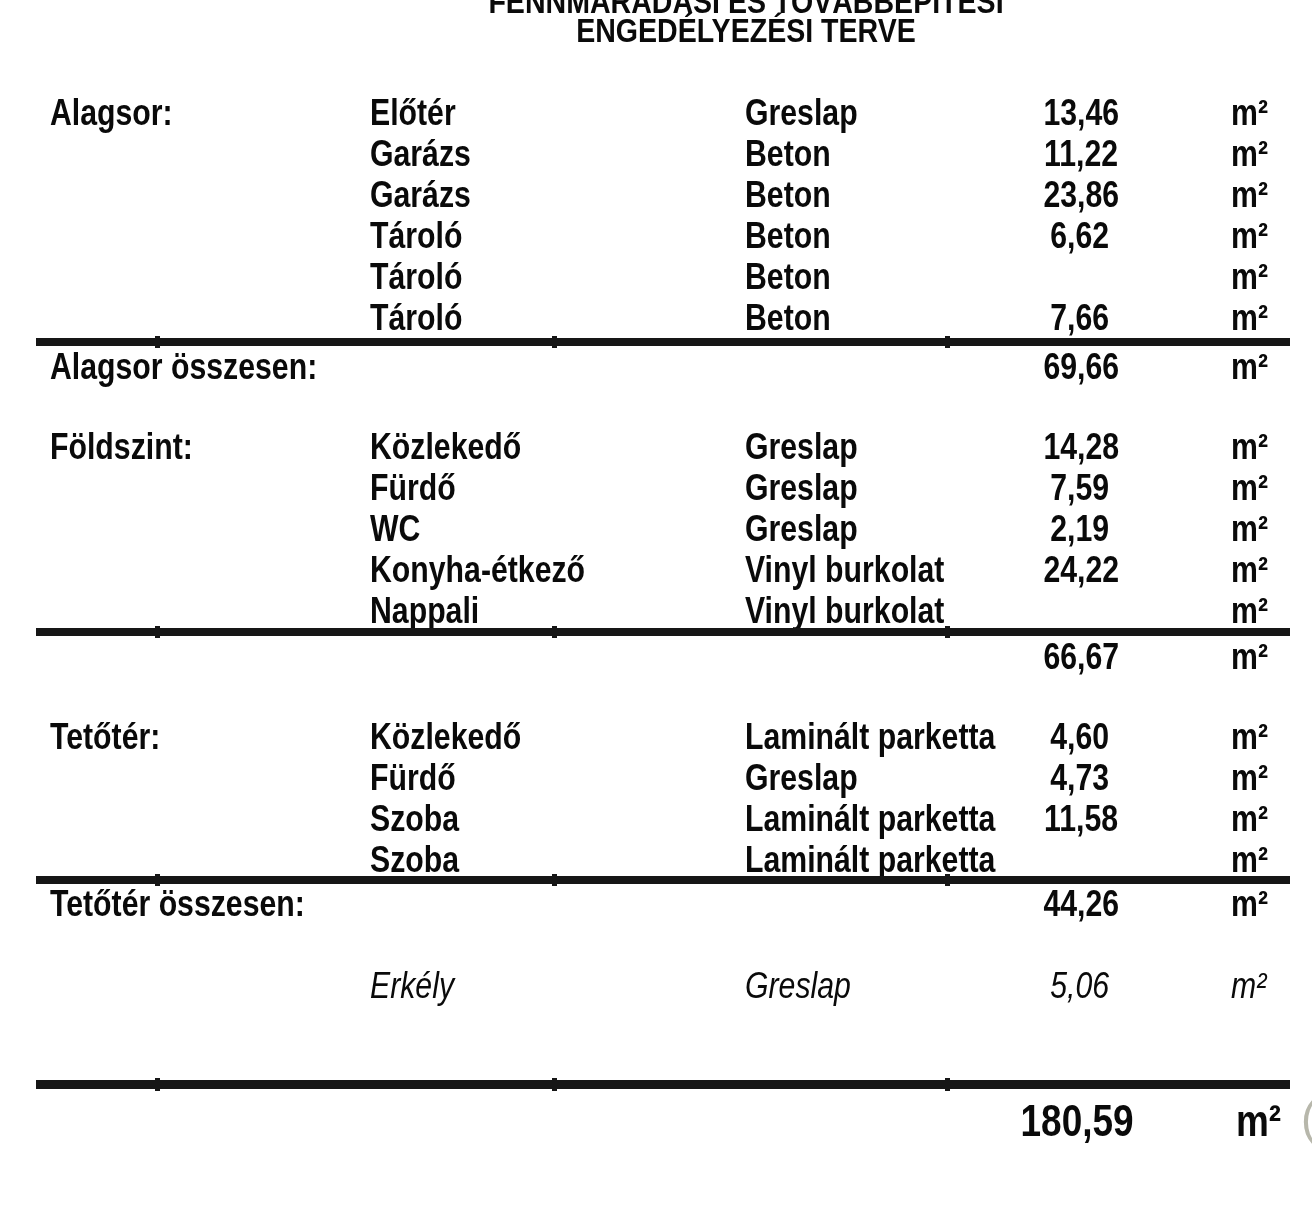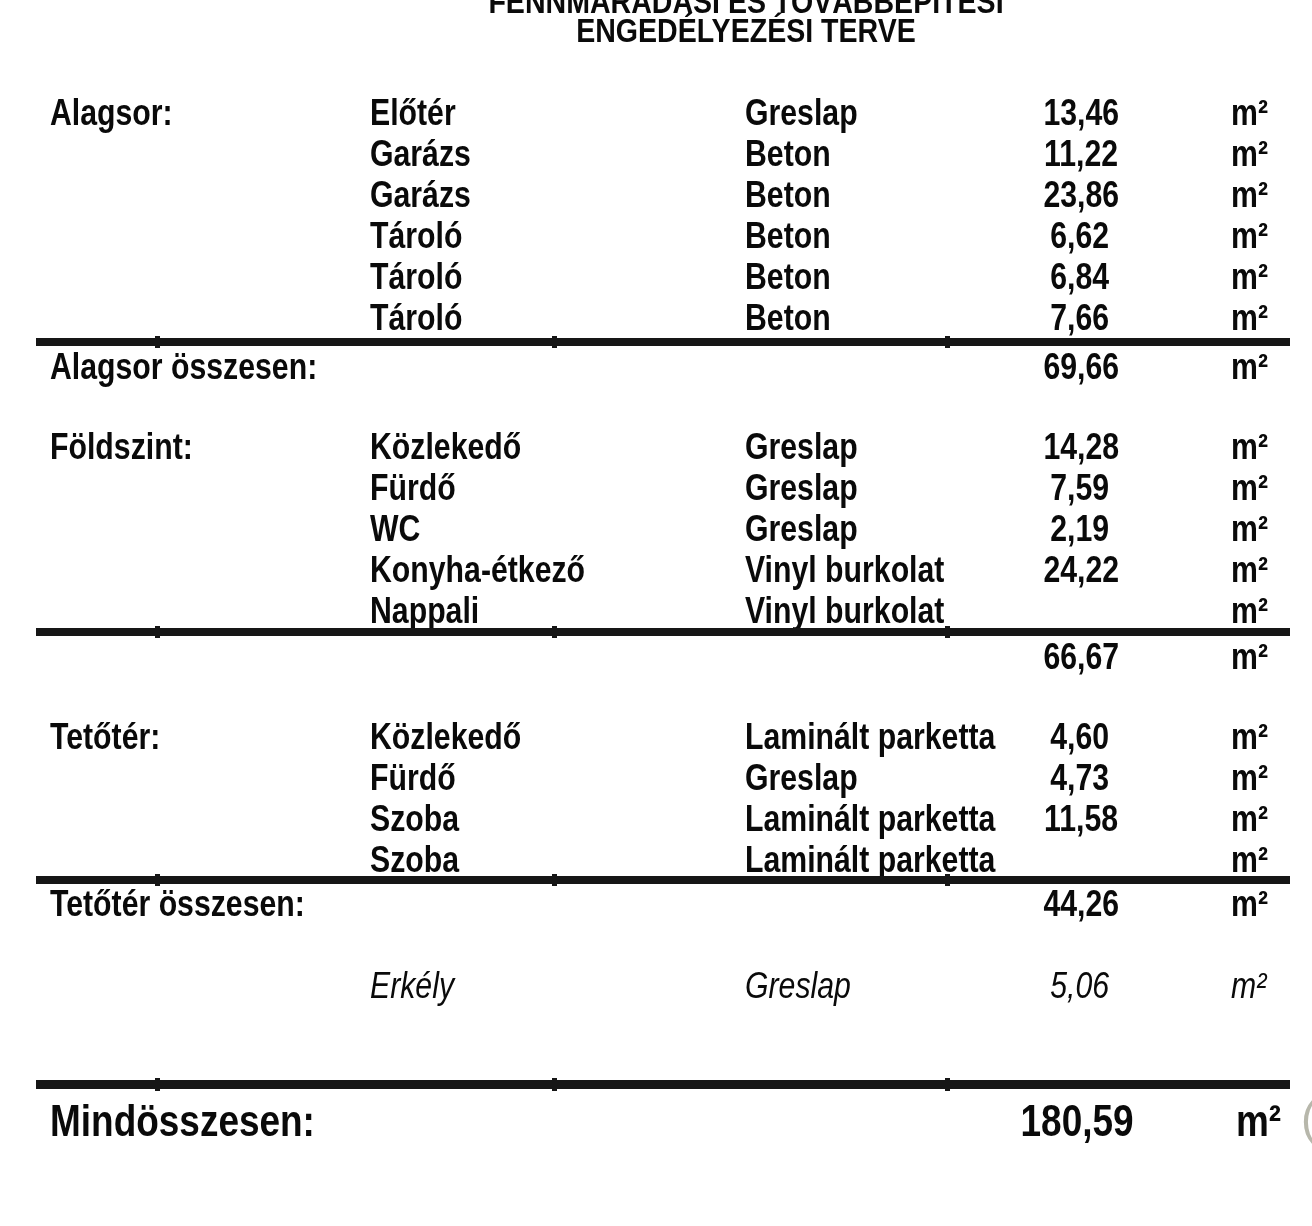--- a/index.html
+++ b/index.html
@@ -86,21 +86,20 @@
   </div>
   <div class="row" style="top:215px">
     <span class="cell c-room"><span class="cn">Tároló</span></span>
     <span class="cell c-mat"><span class="cn">Beton</span></span>
     <span class="cell c-val"><span class="cn-r">6,62</span></span>
     <span class="cell c-unit"><span class="cn">m²</span></span>
   </div>
   <div class="row" style="top:256px">
     <span class="cell c-room"><span class="cn">Tároló</span></span>
     <span class="cell c-mat"><span class="cn">Beton</span></span>
-    <span class="cell c-val"><span class="cn-r">6,84</span></span>
     <span class="cell c-unit"><span class="cn">m²</span></span>
   </div>
   <div class="row" style="top:297px">
     <span class="cell c-room"><span class="cn">Tároló</span></span>
     <span class="cell c-mat"><span class="cn">Beton</span></span>
     <span class="cell c-val"><span class="cn-r">7,66</span></span>
     <span class="cell c-unit"><span class="cn">m²</span></span>
   </div>
 
   <div class="rule r1">
@@ -201,20 +200,19 @@
     <span class="cell c-unit"><span class="cn">m²</span></span>
   </div>
 
   <div class="rule r4">
     <span class="tick tk1"></span>
     <span class="tick tk2"></span>
     <span class="tick tk3"></span>
   </div>
 
   <div class="row grand" style="top:1094px">
-    <span class="cell c-floor"><span class="cn">Mindösszesen:</span></span>
     <span class="cell c-val"><span class="cn-r">180,59</span></span>
     <span class="cell c-unit"><span class="cn">m²</span></span>
   </div>
 
   <span class="edge-fragment">(</span>
 
 </div>
 
 </body></html>

